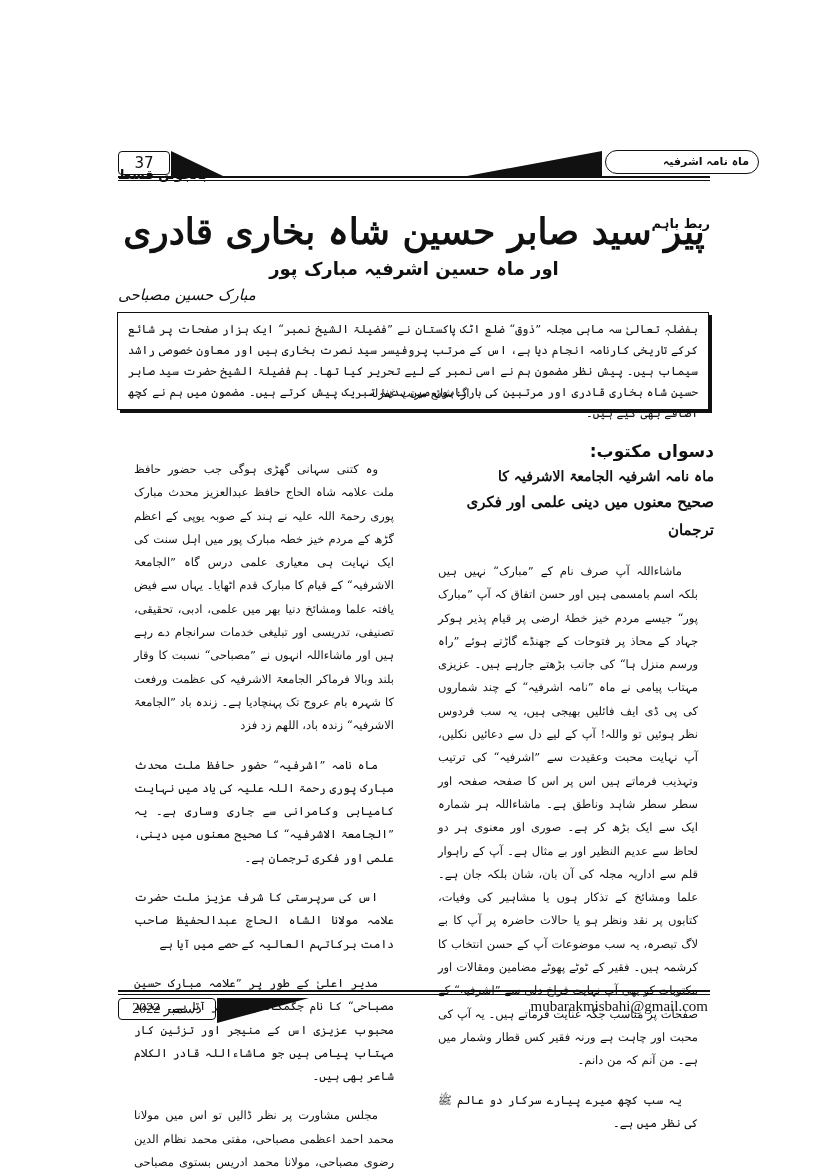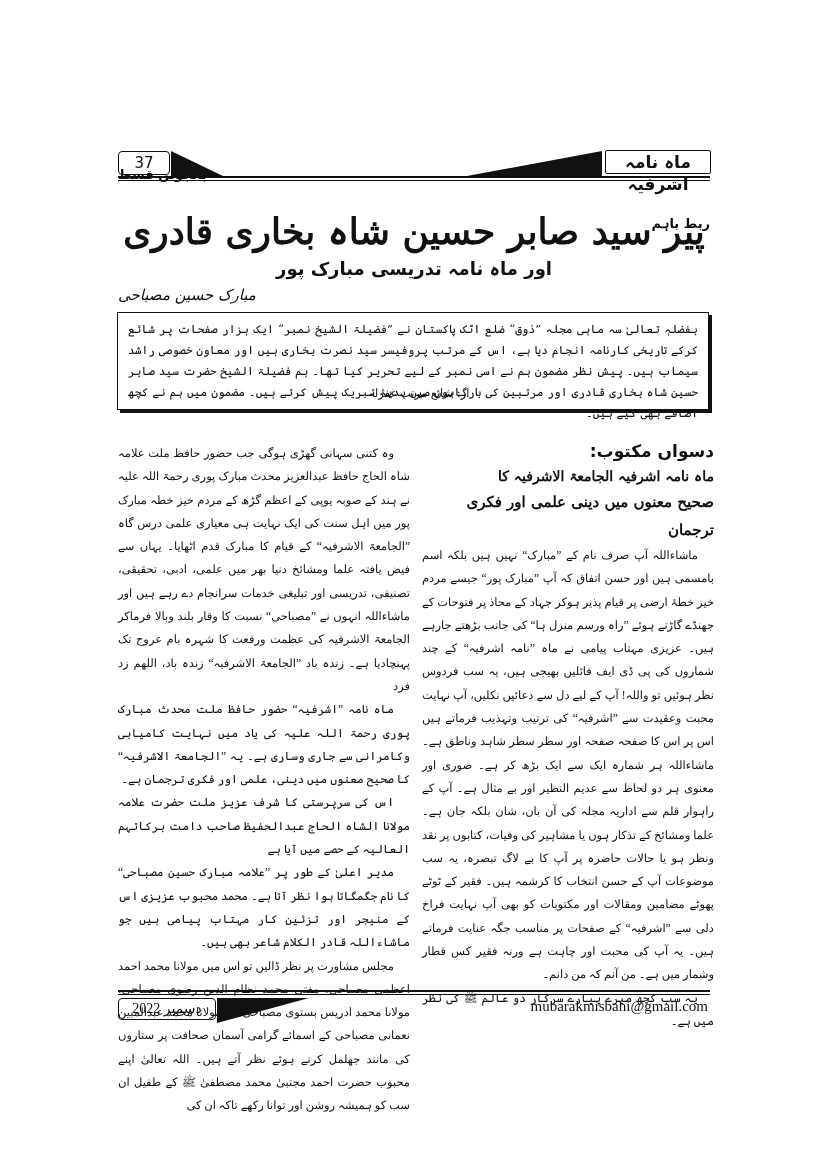--- a/index.html
+++ b/index.html
@@ -1,42 +1,42 @@
 <!DOCTYPE html>
 <html><head>
 <meta charset="utf-8">
 <style>
   html, body { margin:0; padding:0; background:#ffffff; }
   body { width:826px; height:1169px; position:relative; overflow:hidden; font-family:"DejaVu Sans", sans-serif; color:#111; }
 
   
   .hdr-page-box { position:absolute; left:118px; top:151px; width:50px; height:22px; border:1.5px solid #111; border-radius:4px; font-family:"DejaVu Sans", sans-serif; font-size:15px; text-align:center; line-height:22px; }
   .hdr-tri-left2 { position:absolute; left:171px; top:151px; width:0; height:0; border-bottom:25px solid #111; border-right:52px solid transparent; }
-  .hdr-mag-box { position:absolute; left:605px; top:150px; width:104px; height:22px; border:1.5px solid #111; border-radius:2px; font-size:17px; font-weight:bold; text-align:center; line-height:22px; direction:rtl; }
+  .hdr-mag-box { position:absolute; left:605px; top:150px; width:104px; height:22px; border:1.5px solid #111; border-radius:12px; font-size:11px; font-weight:bold; text-align:center; line-height:22px; direction:rtl;padding-left:48px; }
   .hdr-tri-right { position:absolute; left:467px; top:151px; width:0; height:0; border-bottom:25px solid #111; border-left:135px solid transparent; }
   .hdr-rule1 { position:absolute; left:118px; top:176px; width:592px; height:2px; background:#111; }
   .hdr-rule2 { position:absolute; left:118px; top:180px; width:592px; height:1px; background:#111; }
   .hdr-section { position:absolute; right:116px; top:184px; font-size:13px; font-weight:bold; direction:rtl;margin-top:32px; }
   .hdr-part { position:absolute; left:118px; top:167px; font-size:13px; font-weight:bold; direction:rtl; }
 
   
   .title { position:absolute; left:118px; width:592px; top:210px; text-align:center; font-family:"DejaVu Serif", serif; font-size:36px; font-weight:bold; direction:rtl; }
   .subtitle { position:absolute; left:118px; width:592px; top:258px; text-align:center; font-size:18px; font-weight:bold; direction:rtl; }
   .author { position:absolute; left:118px; top:286px; font-family:"DejaVu Serif", serif; font-size:15px; font-style:italic; direction:rtl; }
 
   
   .intro-box { position:absolute; left:117px; top:312px; width:590px; height:96px; border:1.5px solid #111; box-shadow:3px 3px 0 #111; padding:0; }
   .intro-text { position:absolute; right:10px; left:10px; top:6px; direction:rtl; text-align:justify; font-family:"DejaVu Serif", serif; font-size:11.5px; line-height:21px; }
   .intro-sig { position:absolute; left:250px; top:73px; direction:rtl; font-family:"DejaVu Serif", serif; font-size:11.5px; }
 
   
   .col { position:absolute; top:438px; width:292px; direction:rtl; text-align:justify; font-family:"DejaVu Serif", serif; font-size:11.5px; line-height:23.3px; }
   .col-right { left:422px; }
   .col-left { left:118px; top:442px; }
-  .col p { margin:0;font-family:Liberation Serif, serif; }
+  .col p { margin:16px; }
   .col .indent { text-indent:16px; }
   .letter-head { text-align:right; }
   .letter-no { font-family:"DejaVu Sans", sans-serif; font-size:17px; font-weight:bold; line-height:26px; }
   .letter-t1 { font-size:14px; font-weight:bold; line-height:24px; }
   .letter-t2 { font-size:15px; font-weight:bold; line-height:28px; }
 
   
   .ftr-rule1 { position:absolute; left:118px; top:990px; width:592px; height:2px; background:#111; }
   .ftr-rule2 { position:absolute; left:118px; top:994px; width:592px; height:1px; background:#111; }
   .ftr-date-box { position:absolute; left:118px; top:998px; width:96px; height:20px; border:1.5px solid #111; border-radius:4px; font-family:"Liberation Serif", serif; font-size:14px; line-height:20px; text-align:center; }
@@ -49,21 +49,21 @@
 <div class="hdr-page-box">37</div>
 <div class="hdr-tri-left2"></div>
 <div class="hdr-tri-right"></div>
 <div class="hdr-mag-box">ماہ نامہ اشرفیہ</div>
 <div class="hdr-rule1"></div>
 <div class="hdr-rule2"></div>
 <div class="hdr-section">ربط باہم</div>
 <div class="hdr-part">پانچویں قسط</div>
 
 <div class="title">پیر سید صابر حسین شاہ بخاری قادری</div>
-<div class="subtitle">اور ماہ نامہ تدریسی مبارک پور</div>
+<div class="subtitle">اور ماہ حسین اشرفیہ مبارک پور</div>
 <div class="author">مبارک حسین مصباحی</div>
 
 <div class="intro-box">
   <div class="intro-text">بفضلہٖ تعالیٰ سہ ماہی مجلہ ”ذوق“ ضلع اٹک پاکستان نے ”فضیلۃ الشیخ نمبر“ ایک ہزار صفحات پر شائع کرکے تاریخی کارنامہ انجام دیا ہے، اس کے مرتب پروفیسر سید نصرت بخاری ہیں اور معاون خصوصی راشد سیماب ہیں۔ پیش نظر مضمون ہم نے اسی نمبر کے لیے تحریر کیا تھا۔ ہم فضیلۃ الشیخ حضرت سید صابر حسین شاہ بخاری قادری اور مرتبین کی بارگاہوں میں ہدیۂ تبریک پیش کرتے ہیں۔ مضمون میں ہم نے کچھ اضافے بھی کیے ہیں۔</div>
   <div class="intro-sig">از: شائع مرتب غفرلہ</div>
 </div>
 
 <div class="col col-right">
   <div class="letter-head">
     <div class="letter-no">دسواں مکتوب:</div>

